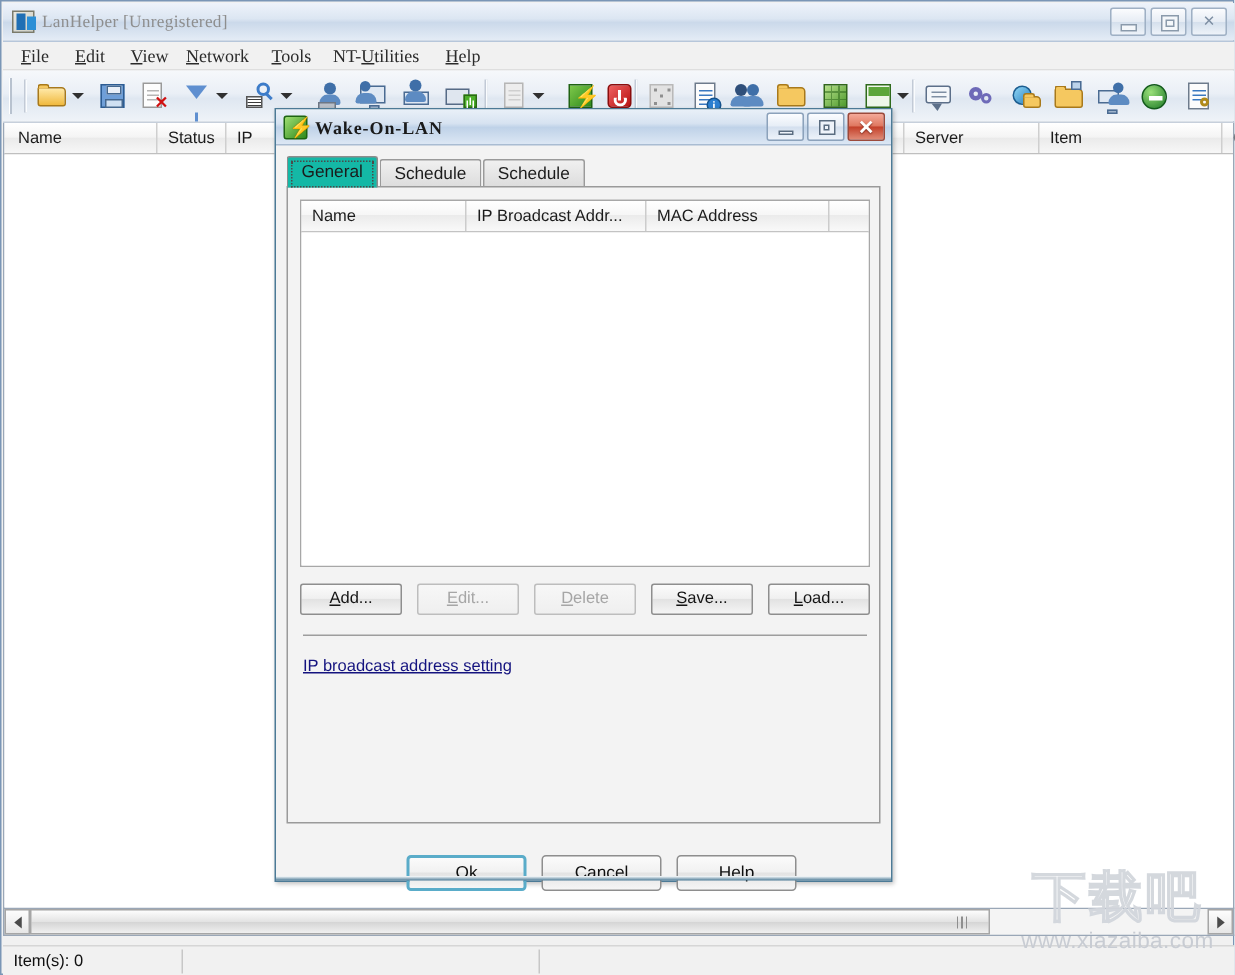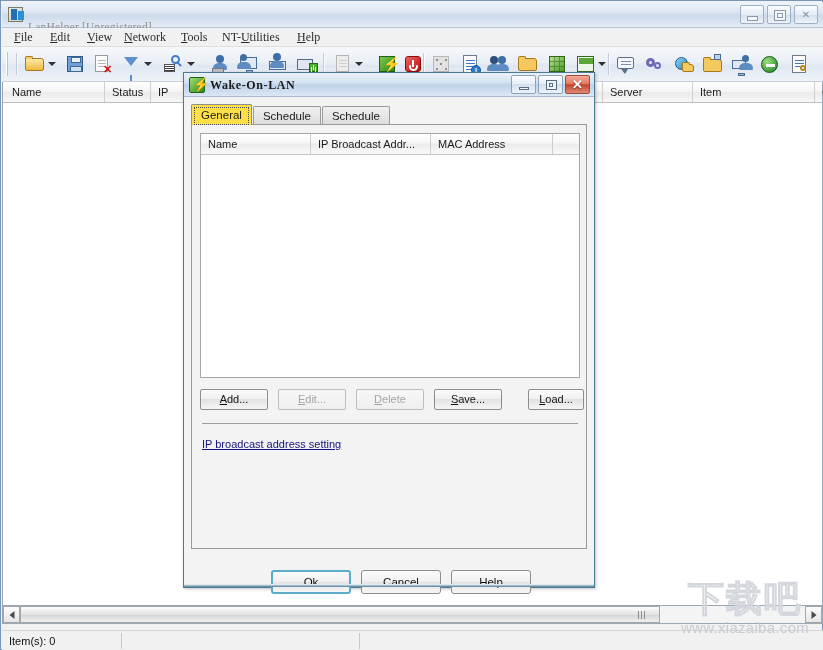--- a/index.html
+++ b/index.html
@@ -30,21 +30,21 @@
     background:linear-gradient(135deg,#e8e8e0 0%,#cfcfc4 100%);
     border:1px solid #7b7b6a;
     box-sizing:border-box;
   }
   .title-icon i{
     position:absolute;left:2px;top:1px;width:6px;height:11px;
     background:#1f6fb4;display:block;
   }
   .title-icon i.b{left:9px;top:3px;height:9px;background:#2b8fd6;}
   .title-text{
-    position:absolute;left:26px;top:17px;height:16px;line-height:16px;
+    position:absolute;left:26px;top:5px;height:16px;line-height:16px;
     color:#8e8e8e;font-size:11.5px;letter-spacing:.2px;
     font-family:"Liberation Serif",serif;
     white-space:nowrap;
   }
   .wbtns{position:absolute;right:5px;top:3px;height:20px;display:flex;gap:3px;}
   .wbtn{
     width:24px;height:19px;box-sizing:border-box;
     border:1px solid #9fb0c4;border-radius:2px;
     background:linear-gradient(to bottom,#fbfcfe 0%,#e6ecf4 50%,#d4dfec 51%,#eef3f9 100%);
     position:relative;
@@ -210,21 +210,21 @@
 
   
   .tabs{position:absolute;left:0;top:0;height:21px;display:flex;align-items:flex-end;}
   .tab{
     height:19px;line-height:19px;padding:0 9px;font-size:11.5px;color:#1b1b1b;
     background:linear-gradient(to bottom,#f0f0f0,#dcdcdc);
     border:1px solid #9a9a9a;border-bottom:none;border-radius:2px 2px 0 0;
     margin-right:1px;box-sizing:border-box;white-space:nowrap;cursor:default;
   }
   .tab.active{
-    height:21px;line-height:21px;background:#fde047;border-color:#8d8d8d;
+    height:21px;line-height:21px;background:#14b8a6;border-color:#8d8d8d;
     position:relative;z-index:3;
   }
   .tab.active .focusbox{position:absolute;left:2px;top:2px;right:2px;bottom:0;
     border:1px dotted #4a4a4a;pointer-events:none;}
   .tabpage{
     position:absolute;left:0;top:20px;width:396px;height:425px;
     background:#f3f3f3;border:1px solid #9a9a9a;box-sizing:border-box;z-index:1;
   }
 
   
@@ -589,21 +589,21 @@
             <div class="il-col" style="left:352px;width:27px;border-right:none"></div>
           </div>
           <div style="position:absolute;left:0;top:21px;right:0;bottom:0;background:#fff;"></div>
         </div>
 
         <div class="btnrow">
           <div class="btn" style="left:0;width:68px"><u>A</u>dd...</div>
           <div class="btn disabled" style="left:78px;width:68px"><u>E</u>dit...</div>
           <div class="btn disabled" style="left:156px;width:68px"><u>D</u>elete</div>
           <div class="btn" style="left:234px;width:68px"><u>S</u>ave...</div>
-          <div class="btn" style="left:328px;width:56px"><u>L</u>oad...</div>
+          <div class="btn" style="left:312px;width:68px"><u>L</u>oad...</div>
         </div>
 
         <div class="sep-line"></div>
 
         <div class="link" style="top:312px">IP broadcast address setting</div>
       </div>
 
       <div class="dlg-bottom">
         <div class="bbtn default" style="left:73px">Ok</div>
         <div class="bbtn" style="left:163px">Cancel</div>

